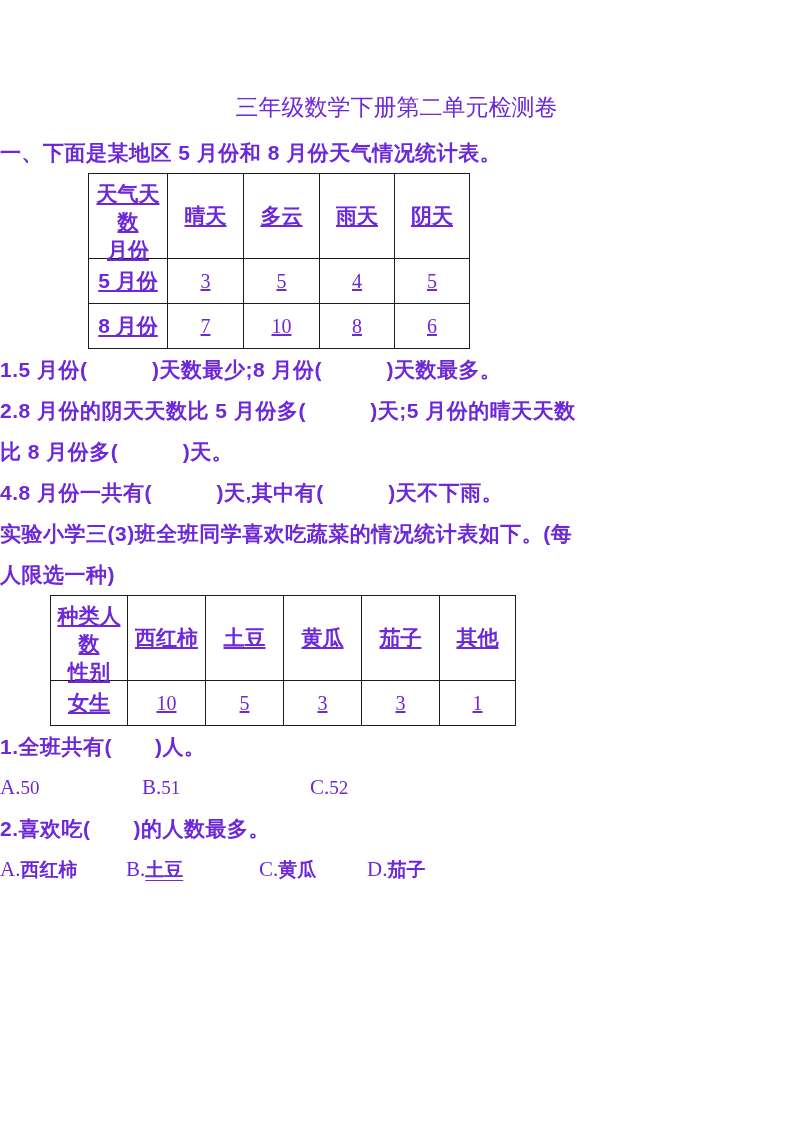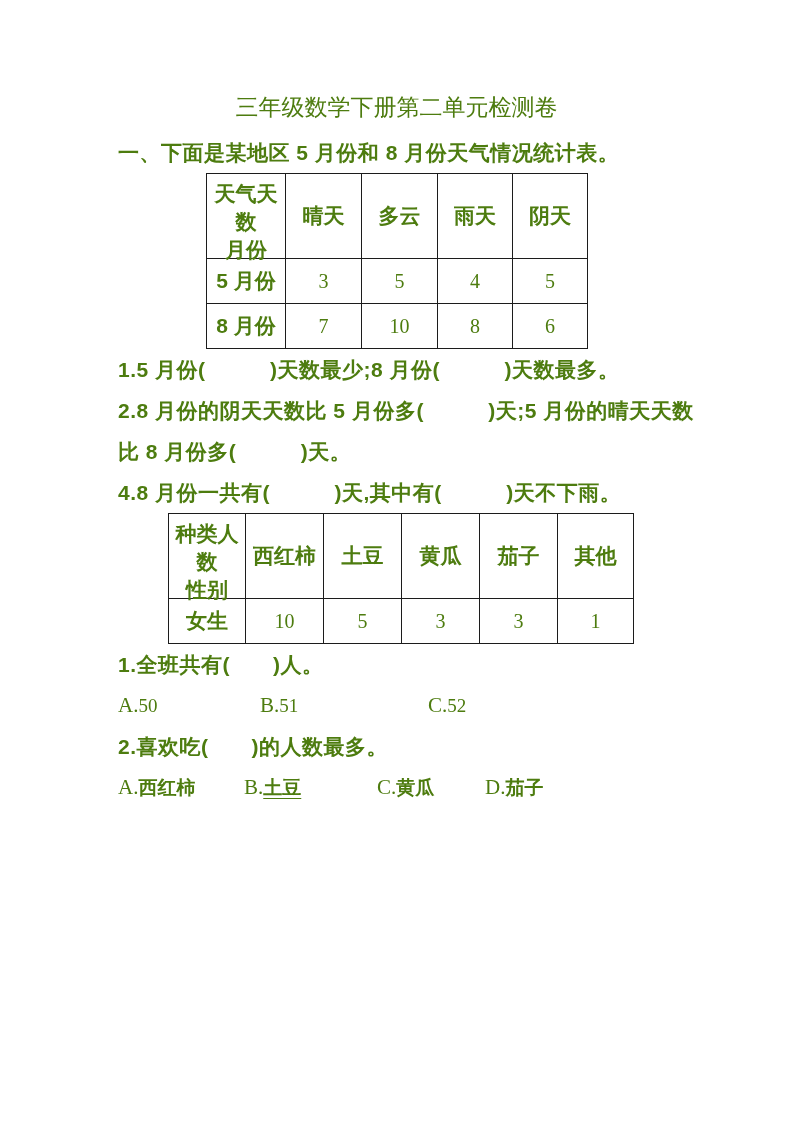--- a/index.html
+++ b/index.html
@@ -2,36 +2,35 @@
 <html><head>
 <meta charset="utf-8">
 <style>
   * { box-sizing: border-box; }
   html, body { margin: 0; padding: 0; background: #e8e8e8; }
   .page {
     width: 793px;
     height: 1122px;
     margin: 0 auto;
     background: #ffffff;
-    color: #4d7c0f;
+    color: #6d28d9;
     position: relative;
     overflow: hidden;
     font-family: "Liberation Sans", "DejaVu Sans", sans-serif;
   }
   .title {
     margin: 0;
     padding-top: 94px;
     text-align: center;
     font-family: "Liberation Serif", "DejaVu Serif", serif;
     font-weight: 400;
     font-size: 23px;
     line-height: 28px;
   }
   .content {
-    margin-left: 118px;
     width: 576px;
   }
   .line {
     margin: 0;
     font-size: 21px;
     line-height: 41px;
     font-weight: 600;
     letter-spacing: 0.5px;
   }
   .heading-one { margin-top: 10px; }
@@ -41,20 +40,21 @@
   }
   .weather-table { margin-left: 88px; width: 381px; }
   .veg-table { margin-left: 50px; width: 465px; }
   td {
     border: 1px solid #1c1c1c;
     text-align: center;
     vertical-align: middle;
     font-size: 21px;
     font-weight: 600;
     padding: 0;
+    text-decoration: underline;
   }
   tr.hdr-row td { height: 84px; }
   tr.data-row td { height: 45px; }
   td.num-cell {
     font-family: "Liberation Serif", "DejaVu Serif", serif;
     font-weight: 400;
     font-size: 20px;
   }
   .corner {
     display: flex;
@@ -138,20 +138,21 @@
         <td class="num-cell">8</td>
         <td class="num-cell">6</td>
       </tr>
     </tbody>
       </table>
 
     <p class="line">1.5 月份(　　　)天数最少;8 月份(　　　)天数最多。</p>
     <p class="line">2.8 月份的阴天天数比 5 月份多(　　　)天;5 月份的晴天天数比 8 月份多(　　　)天。</p>
     <p class="line">4.8 月份一共有(　　　)天,其中有(　　　)天不下雨。</p>
 
+    <p class="line">实验小学三(3)班全班同学喜欢吃蔬菜的情况统计表如下。(每人限选一种)</p>
 
     <table class="veg-table">
       <colgroup>
         <col style="width:77px">
           <col style="width:78px">
           <col style="width:78px">
           <col style="width:78px">
           <col style="width:78px">
           <col style="width:76px">
       </colgroup>

